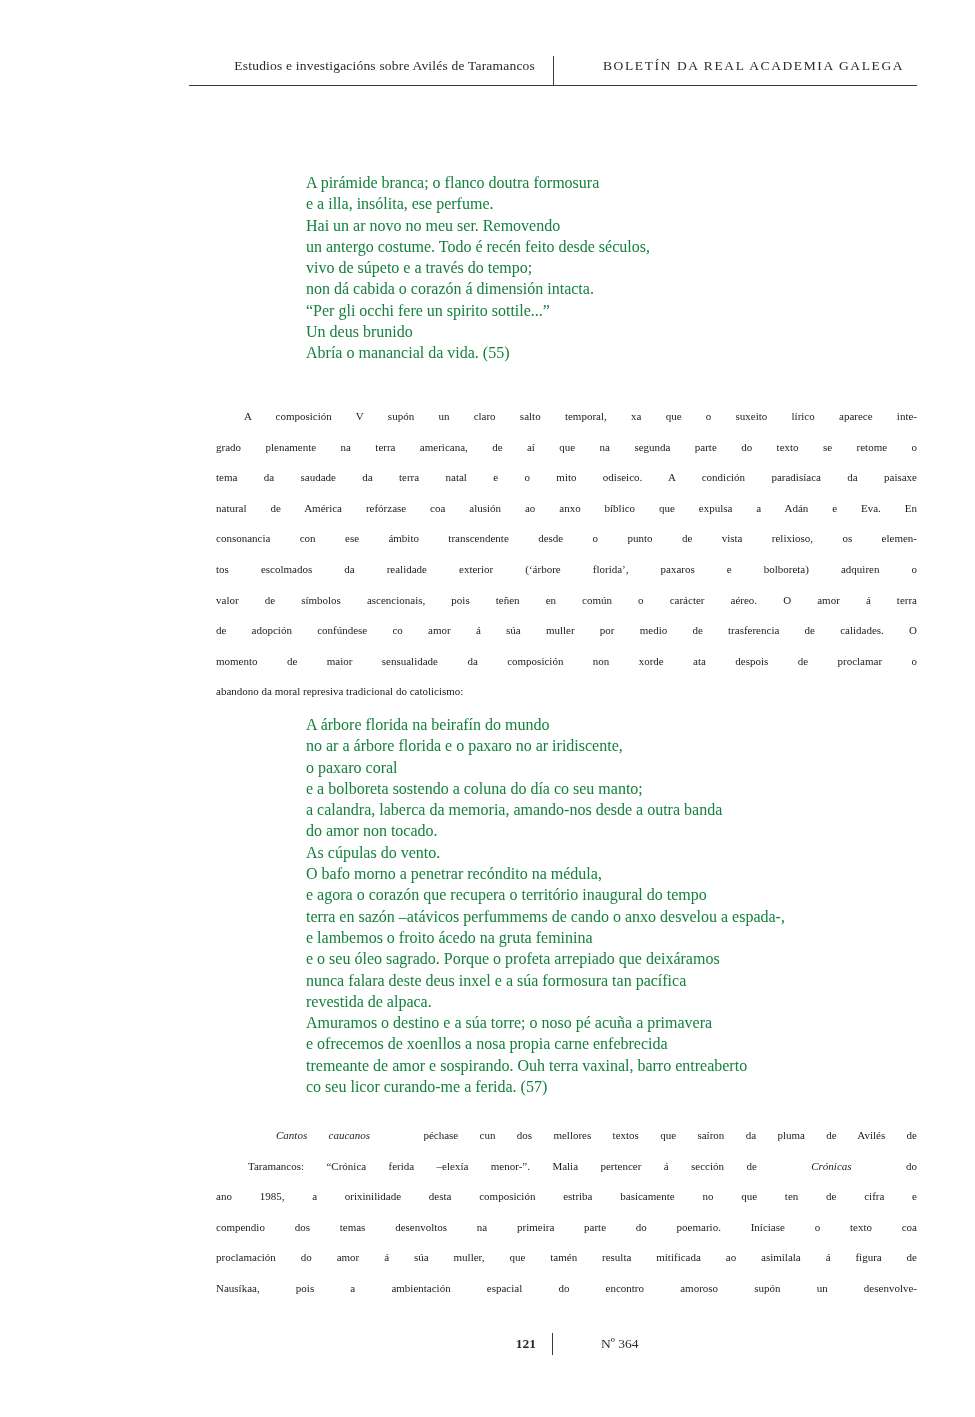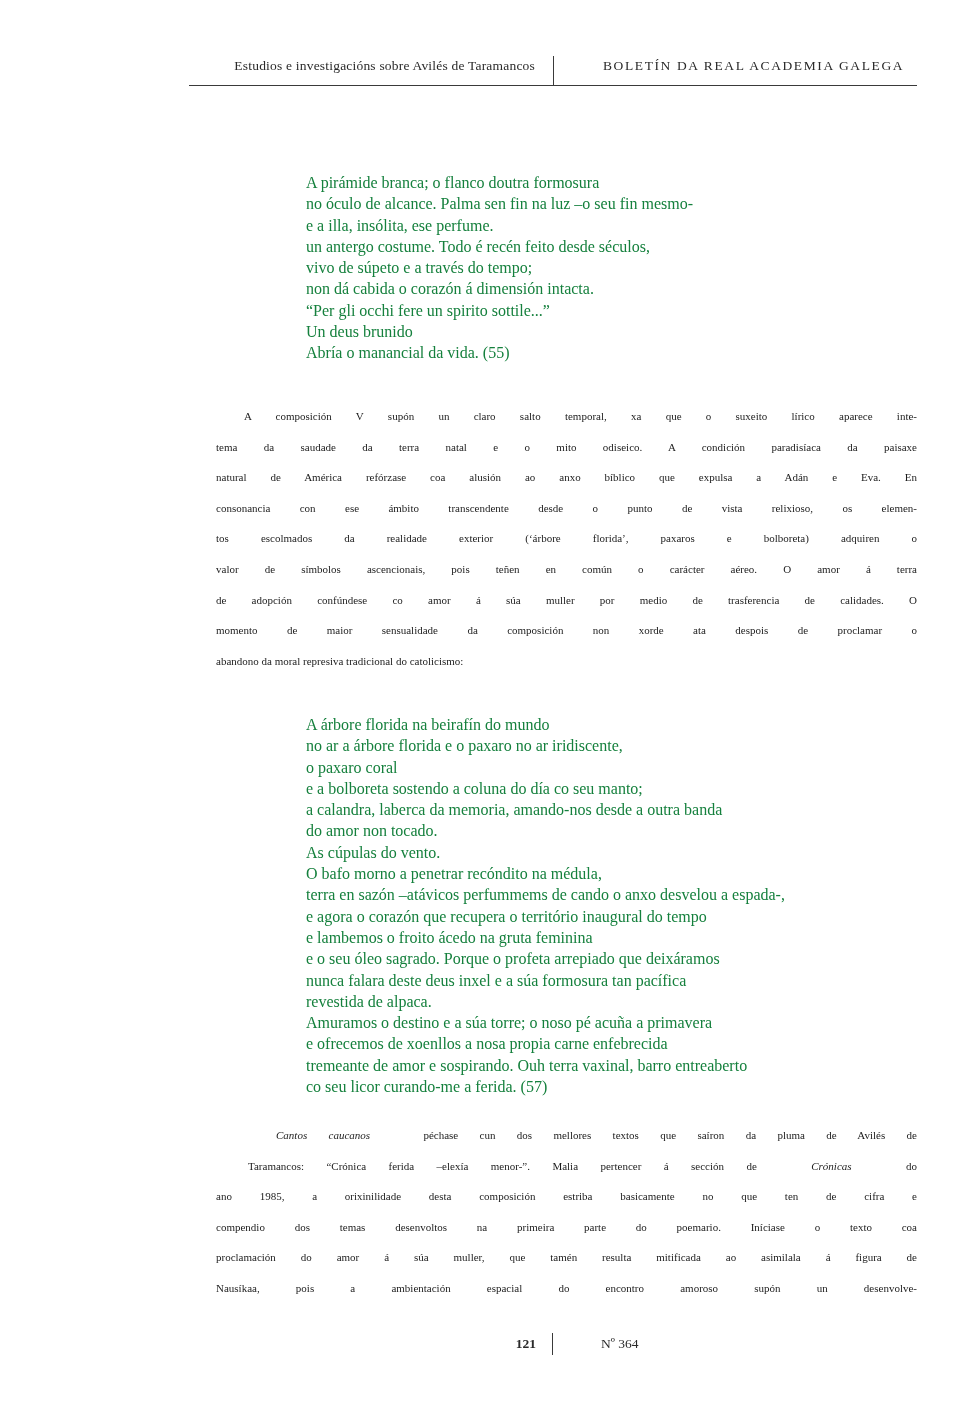--- a/index.html
+++ b/index.html
@@ -92,53 +92,54 @@
 
 <div class="page">
 
   <header class="page-header">
     <div class="ph-left">Estudios e investigacións sobre Avilés de Taramancos</div>
     <div class="ph-right">BOLETÍN DA REAL ACADEMIA GALEGA</div>
   </header>
 
   <div id="poem1" class="poem">
       <div class="pline">A pirámide branca; o flanco doutra formosura</div>
-      <div class="pline">no óculo de alcance. Palma sen fin na luz –o seu fin mesmo-</div>
       <div class="pline">e a illa, insólita, ese perfume.</div>
+      <div class="pline">Hai un ar novo no meu ser. Removendo</div>
       <div class="pline">un antergo costume. Todo é recén feito desde séculos,</div>
       <div class="pline">vivo de súpeto e a través do tempo;</div>
       <div class="pline">non dá cabida o corazón á dimensión intacta.</div>
       <div class="pline">“Per gli occhi fere un spirito sottile...”</div>
       <div class="pline">Un deus brunido</div>
       <div class="pline">Abría o manancial da vida. (55)</div>
     </div>
 
   <div id="para1" class="para">
       <div class="tline just first-indent">A composición V supón un claro salto temporal, xa que o suxeito lírico aparece inte-</div>
+      <div class="tline just">grado plenamente na terra americana, de aí que na segunda parte do texto se retome o</div>
       <div class="tline just">tema da saudade da terra natal e o mito odiseico. A condición paradisíaca da paisaxe</div>
       <div class="tline just">natural de América refórzase coa alusión ao anxo bíblico que expulsa a Adán e Eva. En</div>
       <div class="tline just">consonancia con ese ámbito transcendente desde o punto de vista relixioso, os elemen-</div>
       <div class="tline just">tos escolmados da realidade exterior (‘árbore florida’, paxaros e bolboreta) adquiren o</div>
       <div class="tline just">valor de símbolos ascencionais, pois teñen en común o carácter aéreo. O amor á terra</div>
       <div class="tline just">de adopción confúndese co amor á súa muller por medio de trasferencia de calidades. O</div>
       <div class="tline just">momento de maior sensualidade da composición non xorde ata despois de proclamar o</div>
       <div class="tline">abandono da moral represiva tradicional do catolicismo:</div>
     </div>
 
   <div id="poem2" class="poem">
       <div class="pline">A árbore florida na beirafín do mundo</div>
       <div class="pline">no ar a árbore florida e o paxaro no ar iridiscente,</div>
       <div class="pline">o paxaro coral</div>
       <div class="pline">e a bolboreta sostendo a coluna do día co seu manto;</div>
       <div class="pline">a calandra, laberca da memoria, amando-nos desde a outra banda</div>
       <div class="pline">do amor non tocado.</div>
       <div class="pline">As cúpulas do vento.</div>
       <div class="pline">O bafo morno a penetrar recóndito na médula,</div>
+      <div class="pline">e agora o corazón que recupera o território inaugural do tempo</div>
       <div class="pline">terra en sazón –atávicos perfummems de cando o anxo desvelou a espada-,</div>
-      <div class="pline">e agora o corazón que recupera o território inaugural do tempo</div>
       <div class="pline">e lambemos o froito ácedo na gruta feminina</div>
       <div class="pline">e o seu óleo sagrado. Porque o profeta arrepiado que deixáramos</div>
       <div class="pline">nunca falara deste deus inxel e a súa formosura tan pacífica</div>
       <div class="pline">revestida de alpaca.</div>
       <div class="pline">Amuramos o destino e a súa torre; o noso pé acuña a primavera</div>
       <div class="pline">e ofrecemos de xoenllos a nosa propia carne enfebrecida</div>
       <div class="pline">tremeante de amor e sospirando. Ouh terra vaxinal, barro entreaberto</div>
       <div class="pline">co seu licor curando-me a ferida. (57)</div>
     </div>
 

